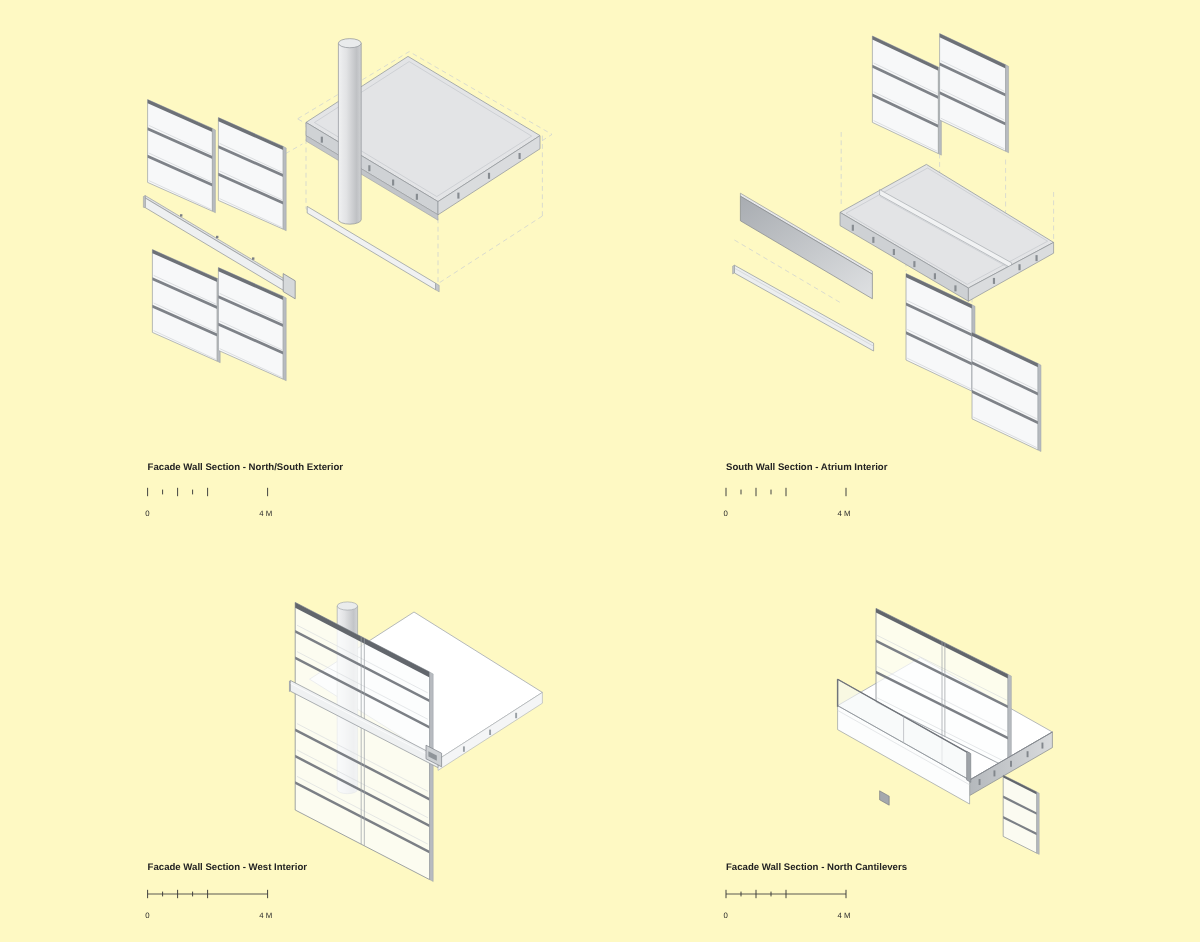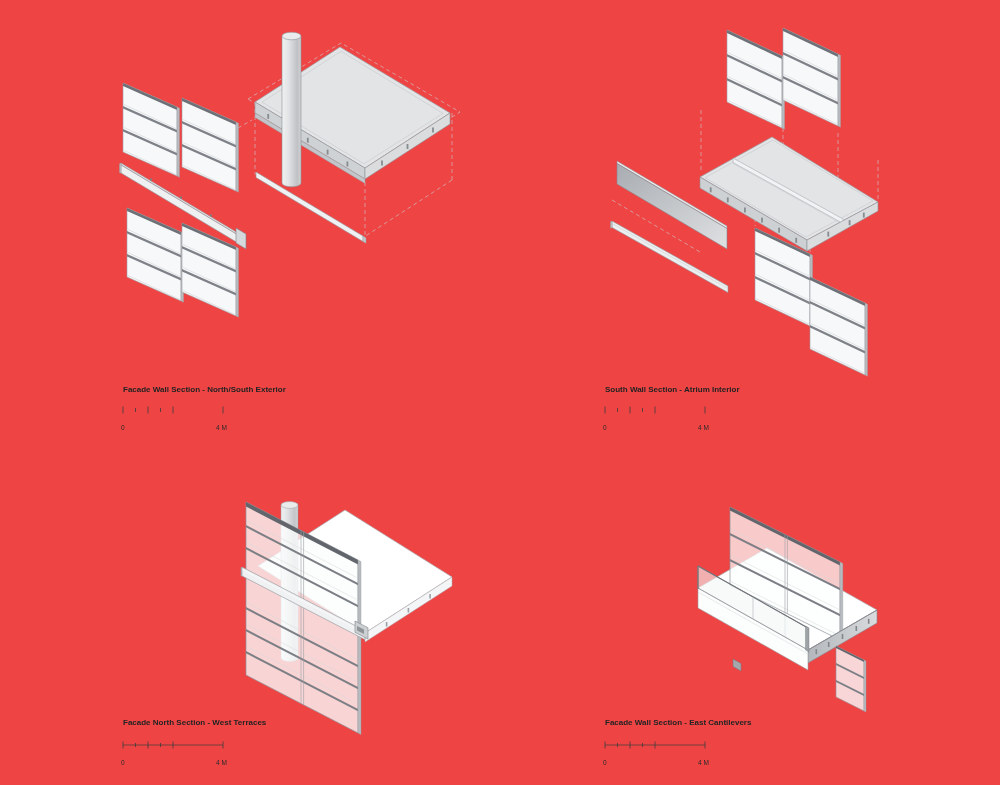--- a/index.html
+++ b/index.html
@@ -1,16 +1,16 @@
 <!DOCTYPE html>
 <html><head>
 <meta charset="utf-8">
 <style>
   html,body{margin:0;padding:0;background:#ffffff;}
-  .sheet{position:relative;width:1000px;height:785px;background:#ef4444;overflow:hidden;
+  .sheet{position:relative;width:1000px;height:785px;background:#fef9c3;overflow:hidden;
          font-family:"Liberation Sans",sans-serif;}
   .drawing{position:absolute;}
   .caption{position:absolute;font-weight:700;font-size:8px;line-height:1;color:#232323;
            white-space:nowrap;font-family:"Liberation Sans",sans-serif;}
   .scalebar{position:absolute;overflow:visible;}
   .scalebar text{font-family:"Liberation Sans",sans-serif;font-size:6.5px;fill:#2b2b2b;}
   .tick{stroke:#3c3c3c;stroke-width:0.8;}
   .tick-line{stroke:#3c3c3c;stroke-width:0.7;}
 </style>
 </head>
@@ -267,22 +267,22 @@
       <path d="M836,646 L864,660 L864,711 L836,697 Z" fill="#fafbfc" fill-opacity="0.8" stroke="#8d9298" stroke-width="0.6"></path>
       <path d="M836,646 L864,660 L864,662 L836,648 Z" fill="#62666c"></path>
       <path d="M836,663 L864,677 L864,679 L836,665 Z" fill="#7b7f85"></path>
       <path d="M836,680 L864,694 L864,696 L836,682 Z" fill="#7b7f85"></path>
       <path d="M864,660 L866,661 L866,712 L864,711 Z" fill="#b7bbc0" stroke="#9aa0a5" stroke-width="0.4"></path>
     </g>
   </svg>
 
   <div class="caption" style="left:123px;top:386px">Facade Wall Section - North/South Exterior</div>
   <div class="caption" style="left:605px;top:386px">South Wall Section - Atrium Interior</div>
-  <div class="caption" style="left:123px;top:719px">Facade North Section - West Terraces</div>
-  <div class="caption" style="left:605px;top:719px">Facade Wall Section - East Cantilevers</div>
+  <div class="caption" style="left:123px;top:719px">Facade Wall Section - West Interior</div>
+  <div class="caption" style="left:605px;top:719px">Facade Wall Section - North Cantilevers</div>
 
   <svg class="scalebar" style="left:122px;top:406px" width="112" height="28" viewBox="0 0 112 28">
     <g class="tick">
       <line x1="1" y1="0.5" x2="1" y2="7.5"></line>
         <line x1="26" y1="0.5" x2="26" y2="7.5"></line>
       <line x1="51" y1="0.5" x2="51" y2="7.5"></line>
         <line x1="101" y1="0.5" x2="101" y2="7.5"></line>
       <line x1="13.5" y1="2" x2="13.5" y2="6"></line>
         <line x1="38.5" y1="2" x2="38.5" y2="6"></line>
     </g>

